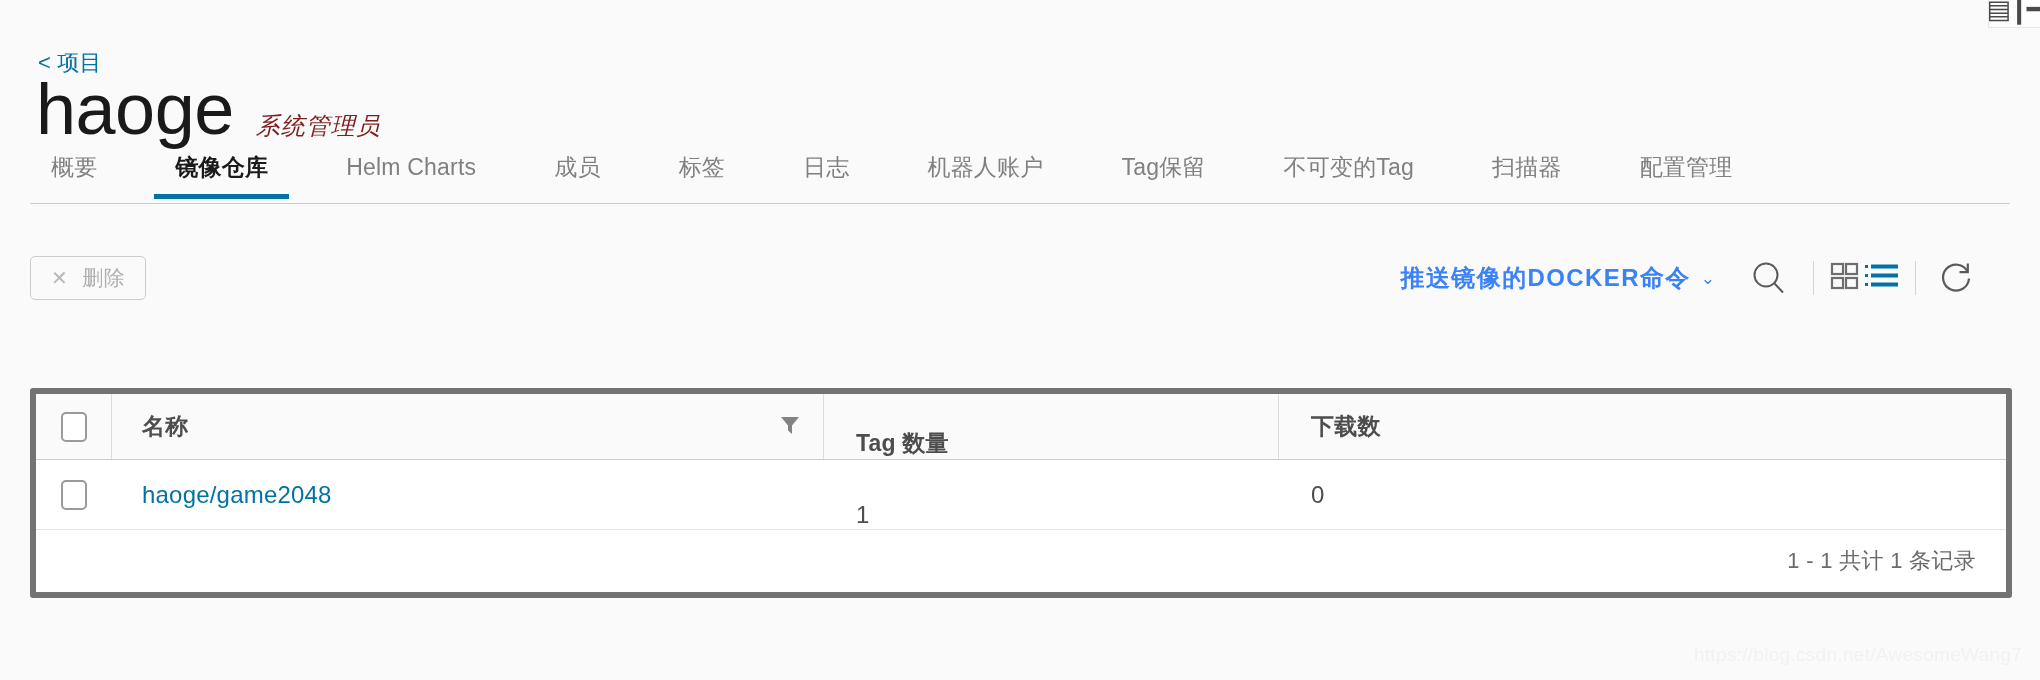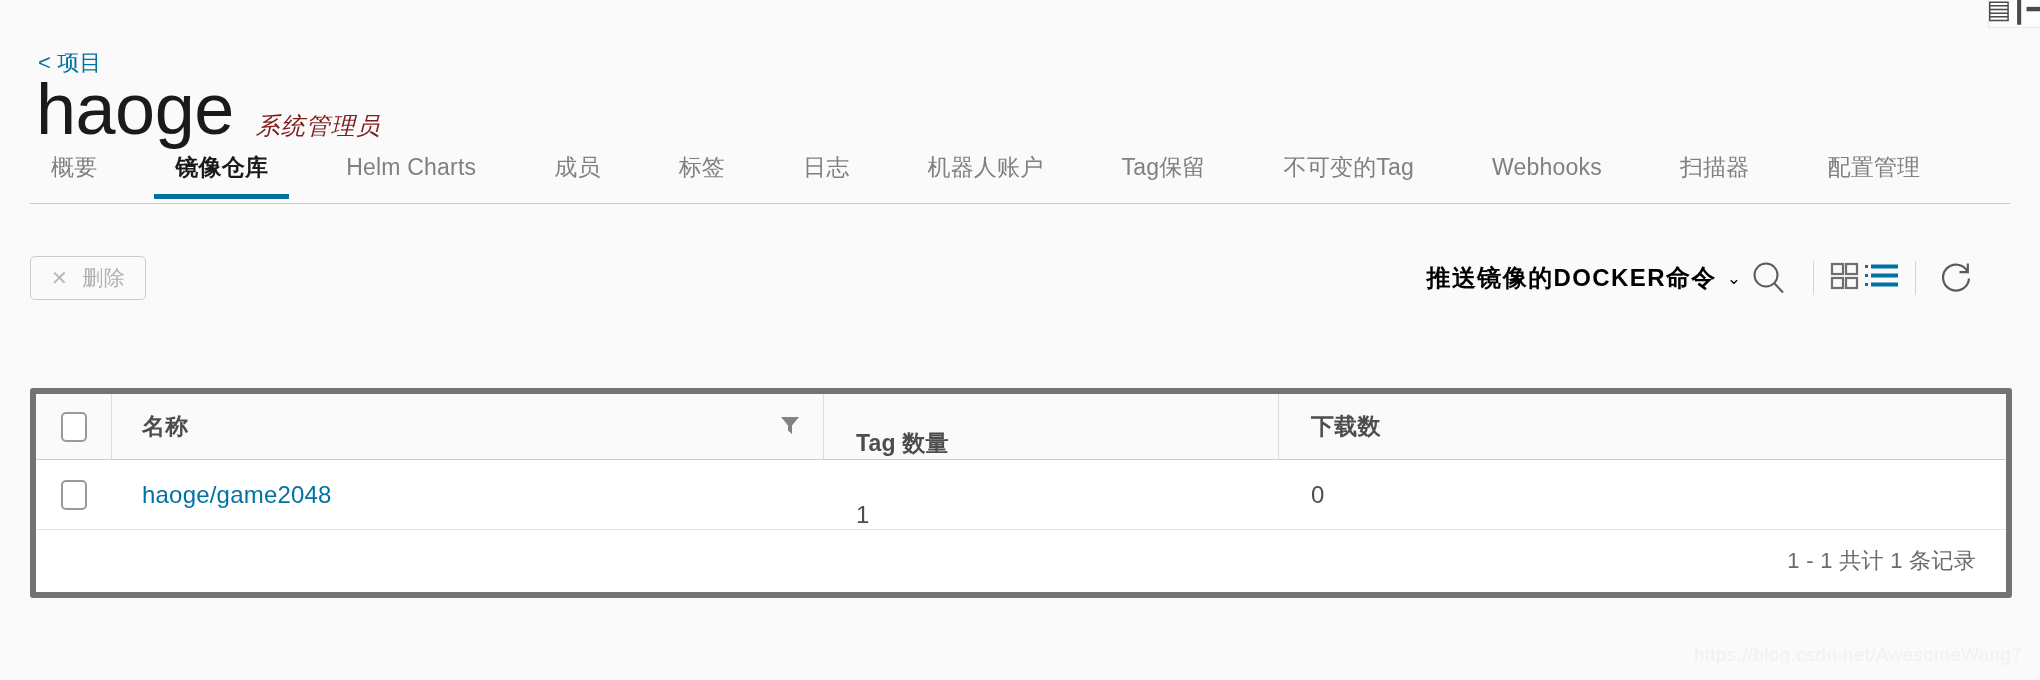--- a/index.html
+++ b/index.html
@@ -153,26 +153,27 @@
     top: -6px;
     display: flex;
     align-items: center;
     gap: 0;
     height: 56px;
   }
   .docker-cmd {
     display: flex;
     align-items: center;
     gap: 10px;
-    color: #000000;
+    color: #3b82f6;
     font-size: 24px;
     font-weight: 600;
     letter-spacing: 1.4px;
     cursor: pointer;
     white-space: nowrap;
+    margin-right: 26px;
   }
   .docker-cmd .chev-down {
     font-size: 17px;
     font-weight: 400;
     letter-spacing: 0;
   }
   .icon-btn {
     display: flex;
     align-items: center;
     justify-content: center;
@@ -333,21 +334,20 @@
   <div class="tabbar" id="tabbar">
       <div class="tab"><span>概要</span></div>
       <div class="tab active"><span>镜像仓库</span></div>
       <div class="tab"><span>Helm Charts</span></div>
       <div class="tab"><span>成员</span></div>
       <div class="tab"><span>标签</span></div>
       <div class="tab"><span>日志</span></div>
       <div class="tab"><span>机器人账户</span></div>
       <div class="tab"><span>Tag保留</span></div>
       <div class="tab"><span>不可变的Tag</span></div>
-      <div class="tab"><span>Webhooks</span></div>
       <div class="tab"><span>扫描器</span></div>
       <div class="tab"><span>配置管理</span></div>
     </div>
 
   <div class="toolbar">
 
     <div class="btn-delete">
       <span class="x-icon">✕</span>
       <span>删除</span>
     </div>

